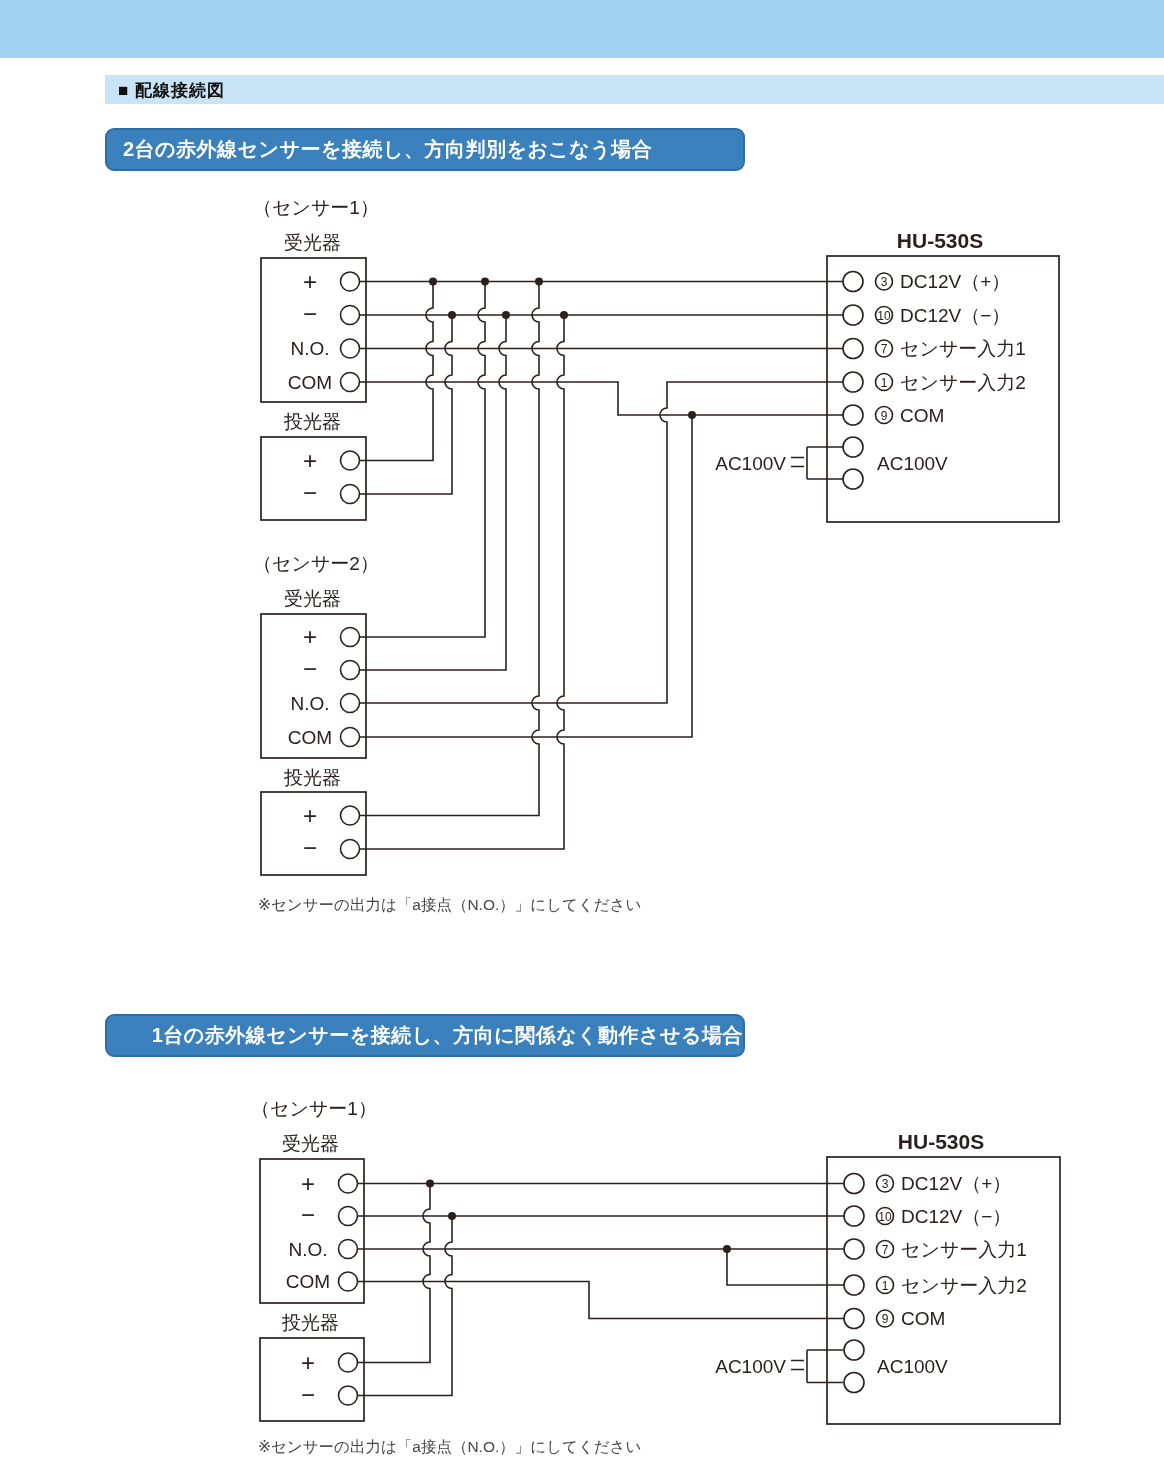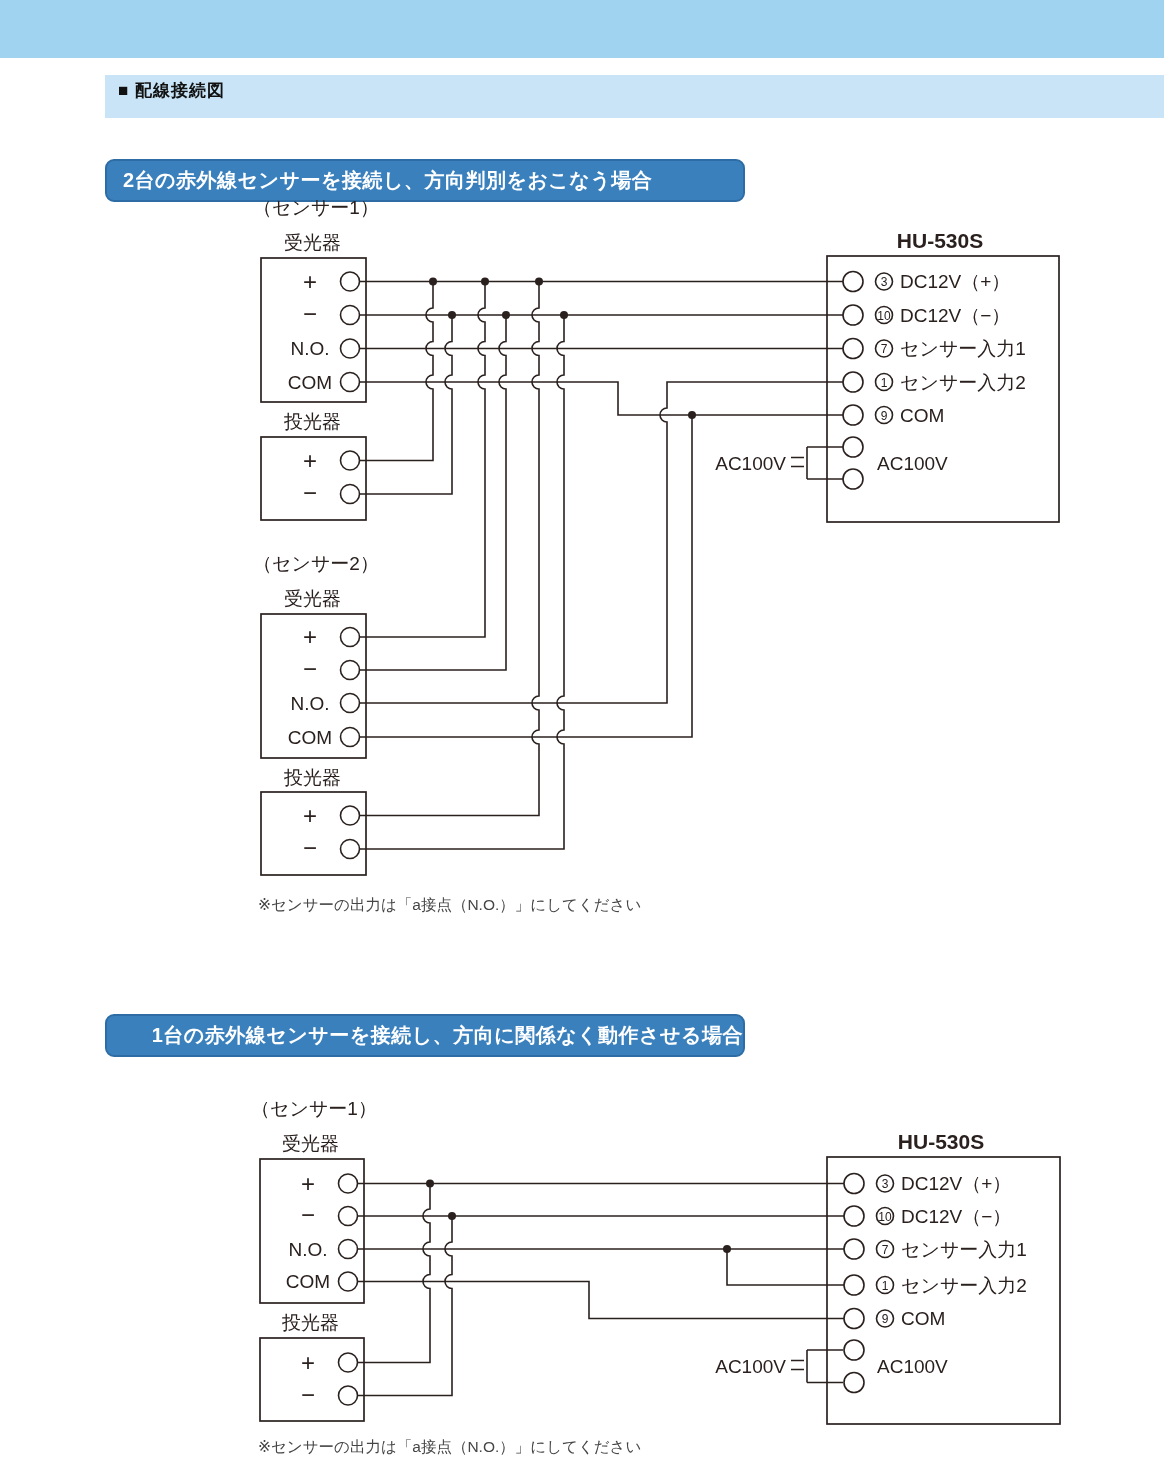--- a/index.html
+++ b/index.html
@@ -1,32 +1,32 @@
 <!DOCTYPE html>
 <html><head>
 <meta charset="utf-8">
 <style>
   html,body{margin:0;padding:0;}
   body{
     width:1164px;height:1459px;position:relative;background:#ffffff;
     font-family:"Liberation Sans","DejaVu Sans",sans-serif;overflow:hidden;
   }
   .topbar{position:absolute;left:0;top:0;width:1164px;height:58px;background:#9fd3ef;}
-  .strip{position:absolute;left:105px;top:75px;width:1059px;height:43px;background:#c8e4f6;}
+  .strip{position:absolute;left:105px;top:75px;width:1059px;height:29px;background:#c8e4f6;}
   .strip-title{
     position:absolute;left:13px;top:0;height:31px;line-height:31px;
     font-size:17px;font-weight:bold;color:#111111;letter-spacing:1px;
   }
   .banner{
     position:absolute;left:105px;width:640px;height:43px;background:#3a80bd;
     border:2px solid #2e6ca5;border-radius:9px;box-sizing:border-box;
     color:#ffffff;font-size:20px;font-weight:bold;line-height:39px;
     padding-left:16px;letter-spacing:0.5px;white-space:nowrap;
   }
-  #banner1{top:128px;margin-top:31px;}
+  #banner1{top:128px;}
   #banner2{top:1014px;text-align:right;}
   svg{position:absolute;left:0;top:0;}
   svg text{fill:#2a211f;}
   .dia-label{font-size:19px;}
   .term-label{font-size:19px;}
   .pm{font-size:24px;font-weight:400;}
   .hu-title{font-size:21px;font-weight:600;}
   .circ-num{font-size:12px;}
   .note{font-size:15.5px;fill:#464646;}
   .wire{fill:none;stroke:#2a211f;stroke-width:1.6;}

